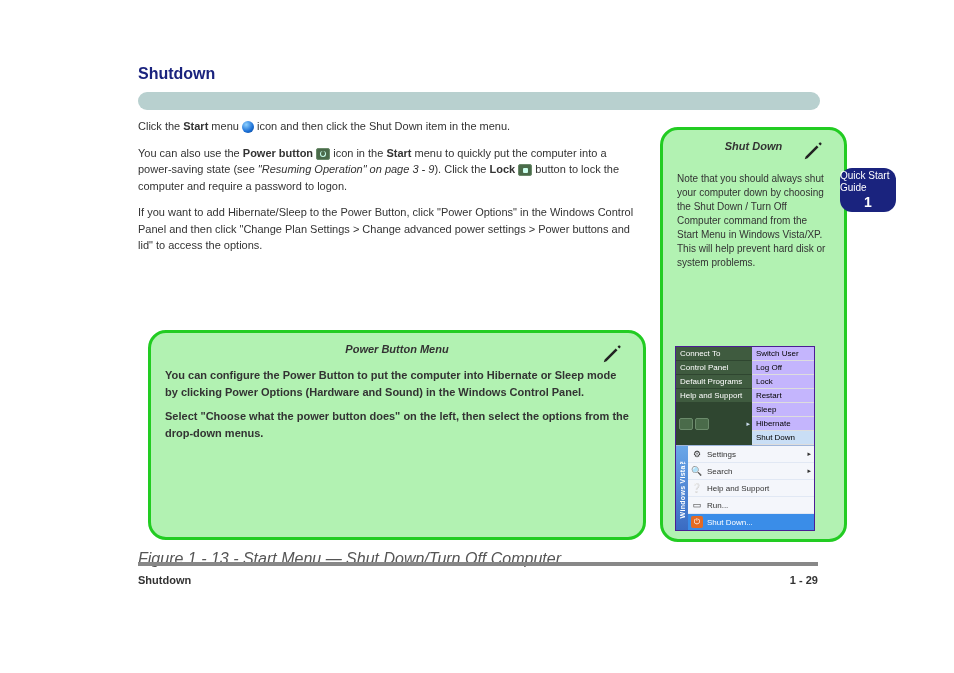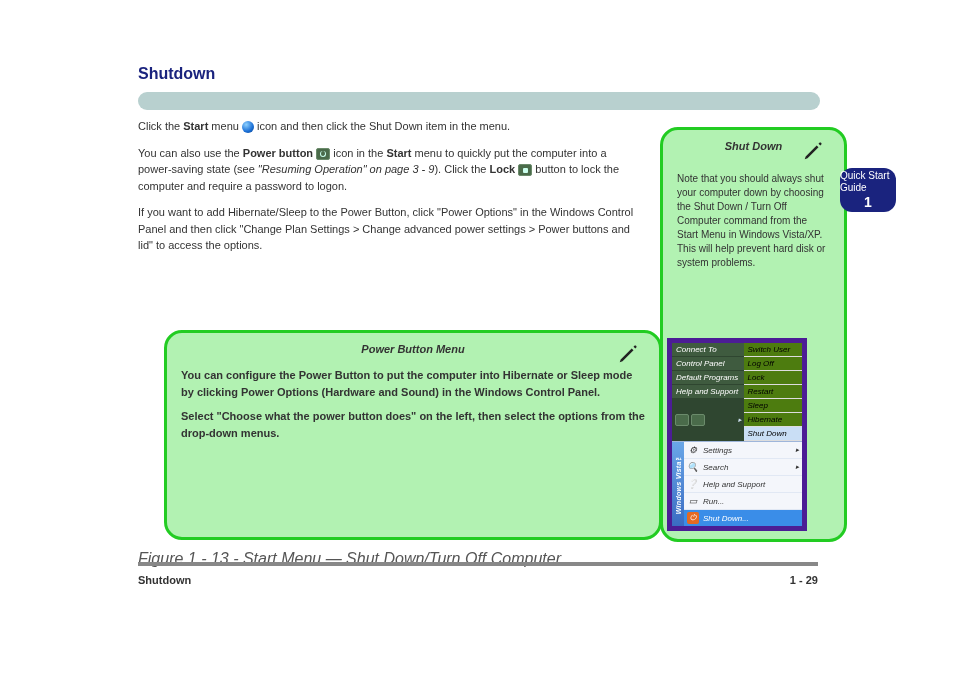--- a/index.html
+++ b/index.html
@@ -62,21 +62,21 @@
     position: absolute;
     top: 10px;
     right: 20px;
     width: 22px;
     height: 22px;
   }
   .pencil-icon svg { width: 100%; height: 100%; }
 
   #panel-left {
     top: 330px;
-    left: 164px;
+    left: 148px;
     width: 498px;
     height: 210px;
   }
   #panel-left .panel-content {
     margin-top: 12px;
     line-height: 1.5;
     font-weight: bold;
   }
 
   #panel-right {
@@ -135,40 +135,39 @@
     font-weight: bold;
     color: #333;
     display: flex;
     justify-content: space-between;
   }
 
   
   .vista-embed {
     position: absolute;
     bottom: 8px;
-    left: 4px;
+    left: 12px;
     width: 140px;
     background: #fff;
     font-size: 8px;
-    border: 5px solid #4c1d95;
-    font-style: italic;
+    border: 1px solid #4c1d95;
   }
   .vista-embed .row {
     display: flex;
     align-items: stretch;
   }
   .vista-embed .lcol {
     background: #3f5b3f;
     color: #fff;
     width: 55%;
     padding: 2px 4px;
     border-bottom: 1px solid #2f4630;
   }
   .vista-embed .rcol {
-    background: #4d7c0f;
+    background: #c4b5fd;
     color: #000;
     flex: 1;
     padding: 2px 4px;
     border-bottom: 1px solid #ddd;
   }
   .vista-embed .power-row {
     background: #2f4630;
     display: flex;
     align-items: center;
     padding: 2px;

